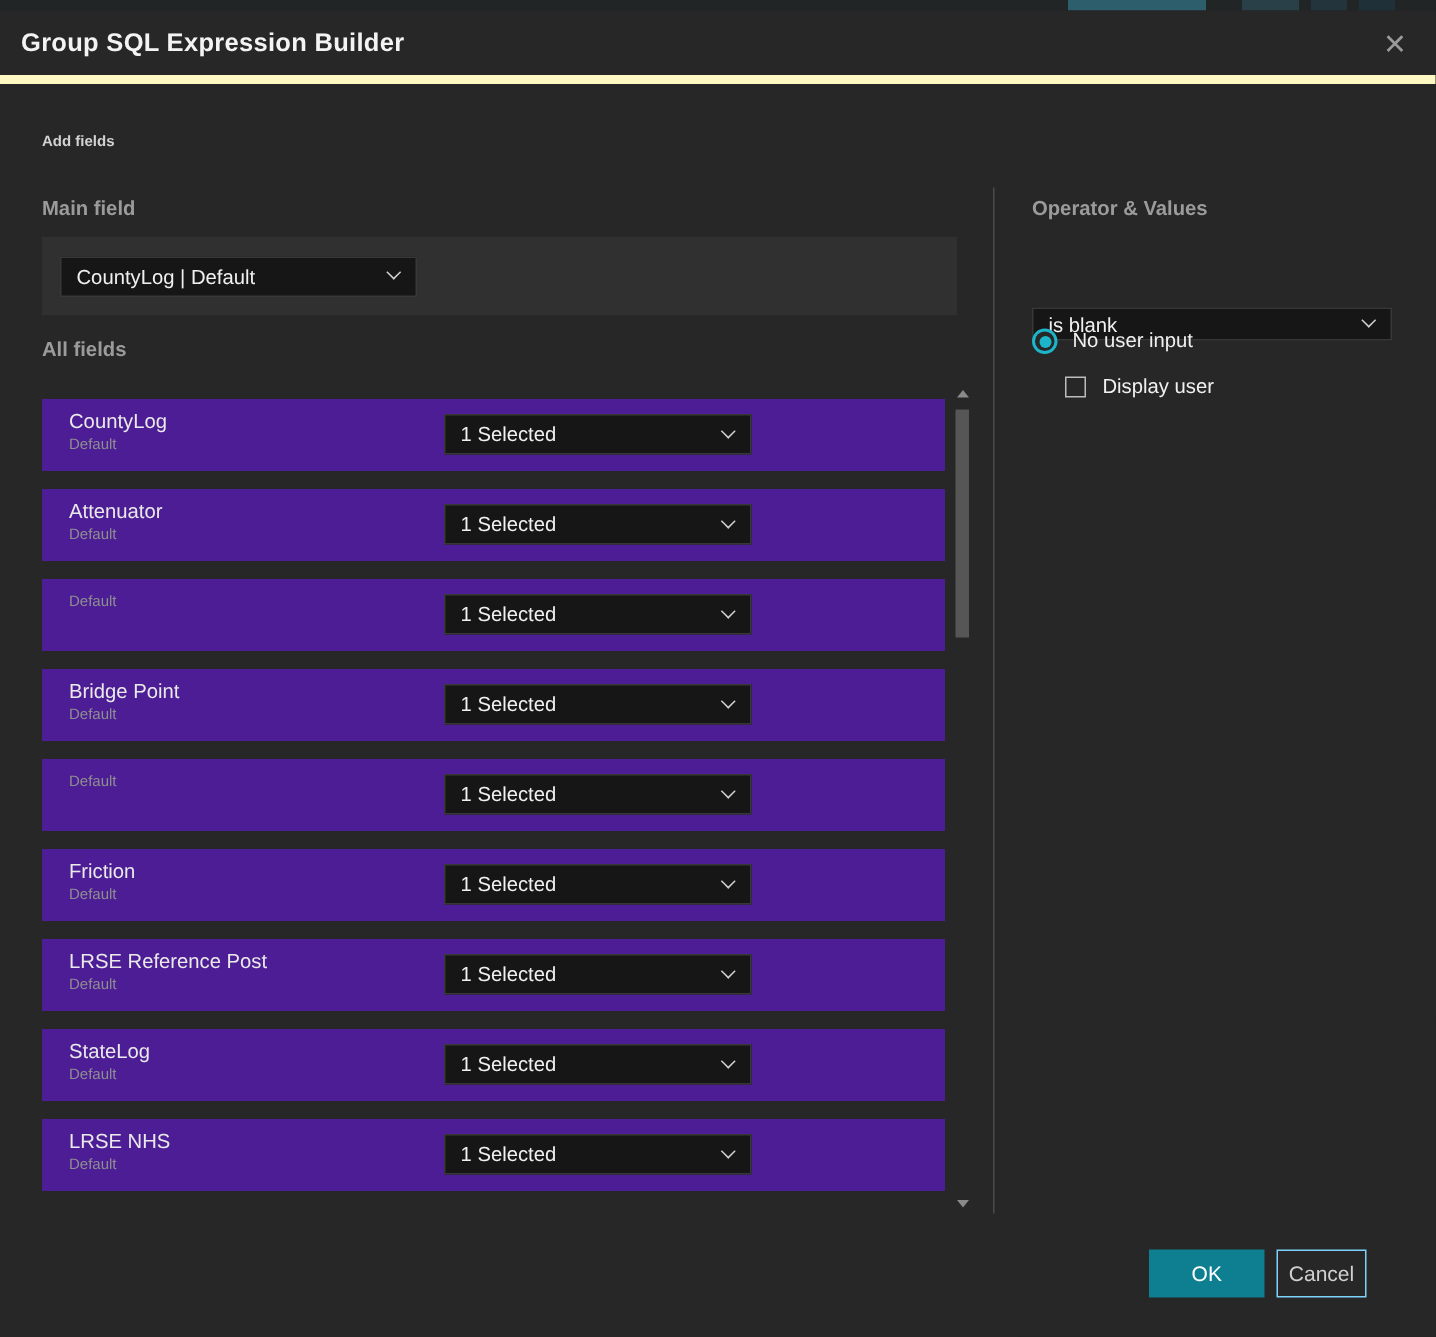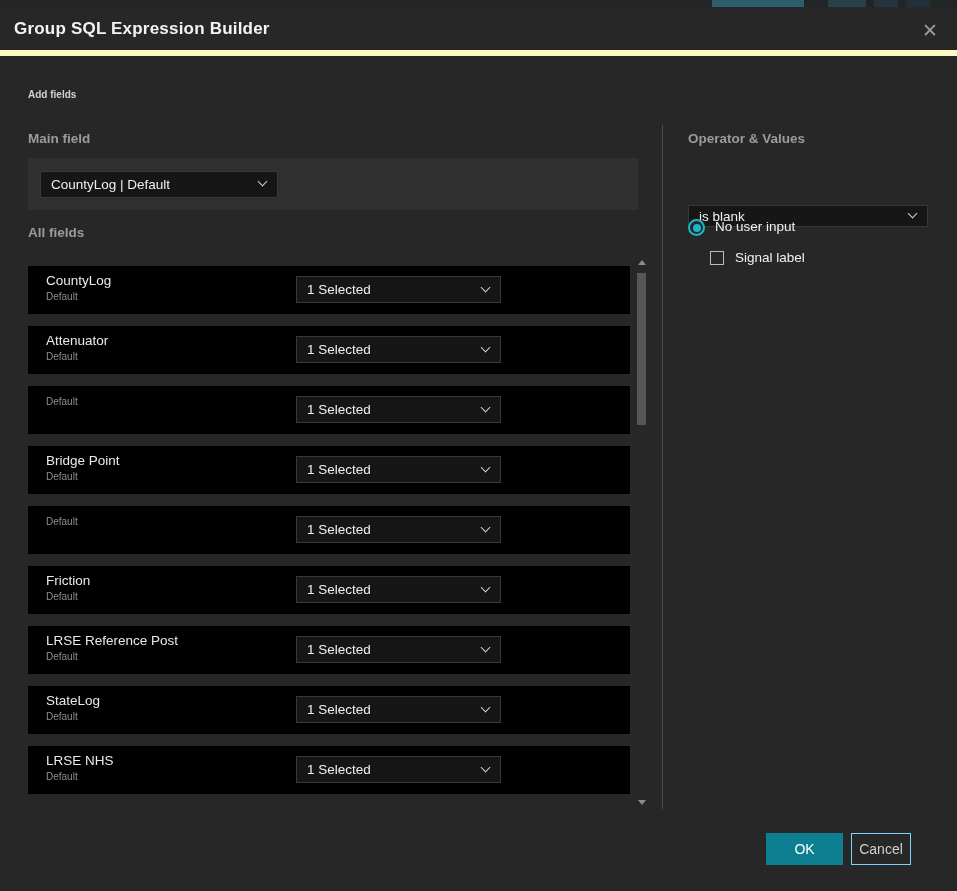--- a/index.html
+++ b/index.html
@@ -54,21 +54,21 @@
     width:7px; height:7px; margin-top:-6px;
     border-right:1.5px solid #cfcfcf; border-bottom:1.5px solid #cfcfcf;
     transform:rotate(45deg);
   }
   .sel-layer { width:238px; }
   .sel-field { width:208px; gap:8px; }
   .cal-icon { flex:0 0 auto; width:16px; height:16px; display:block; }
 
   .list { position:absolute; left:28px; top:259px; width:602px; }
   .row {
-    height:48px; margin-bottom:12px; background:#000000;
+    height:48px; margin-bottom:12px; background:#4c1d95;
     position:relative; padding:7px 0 0 18px;
   }
   .row-name { font-size:13.5px; color:#e9e9e9; }
   .row-sub  { font-size:10px; color:#8f8f8f; margin-top:3px; }
   .row .select { position:absolute; left:268px; top:10px; width:205px; }
 
   
   .sb { position:absolute; left:637px; top:253px; width:11px; height:545px; }
   .sb-arrow { position:absolute; left:1px; width:0; height:0; border-left:4px solid transparent; border-right:4px solid transparent; }
   .sb-up   { top:0;   border-bottom:5px solid #8a8a8a; }
@@ -223,19 +223,19 @@
 
   <div class="radio-row">
     <span class="radio-outer">
       <span class="radio-dot"></span>
     </span>
     <span class="radio-label">No user input</span>
   </div>
 
   <div class="check-row">
     <span class="checkbox"></span>
-    <span class="check-label">Signal label</span>
+    <span class="check-label">Display user</span>
   </div>
 
   <button class="btn btn-ok">OK</button>
   <button class="btn btn-cancel">Cancel</button>
 
 </div>
 
 </body></html>

